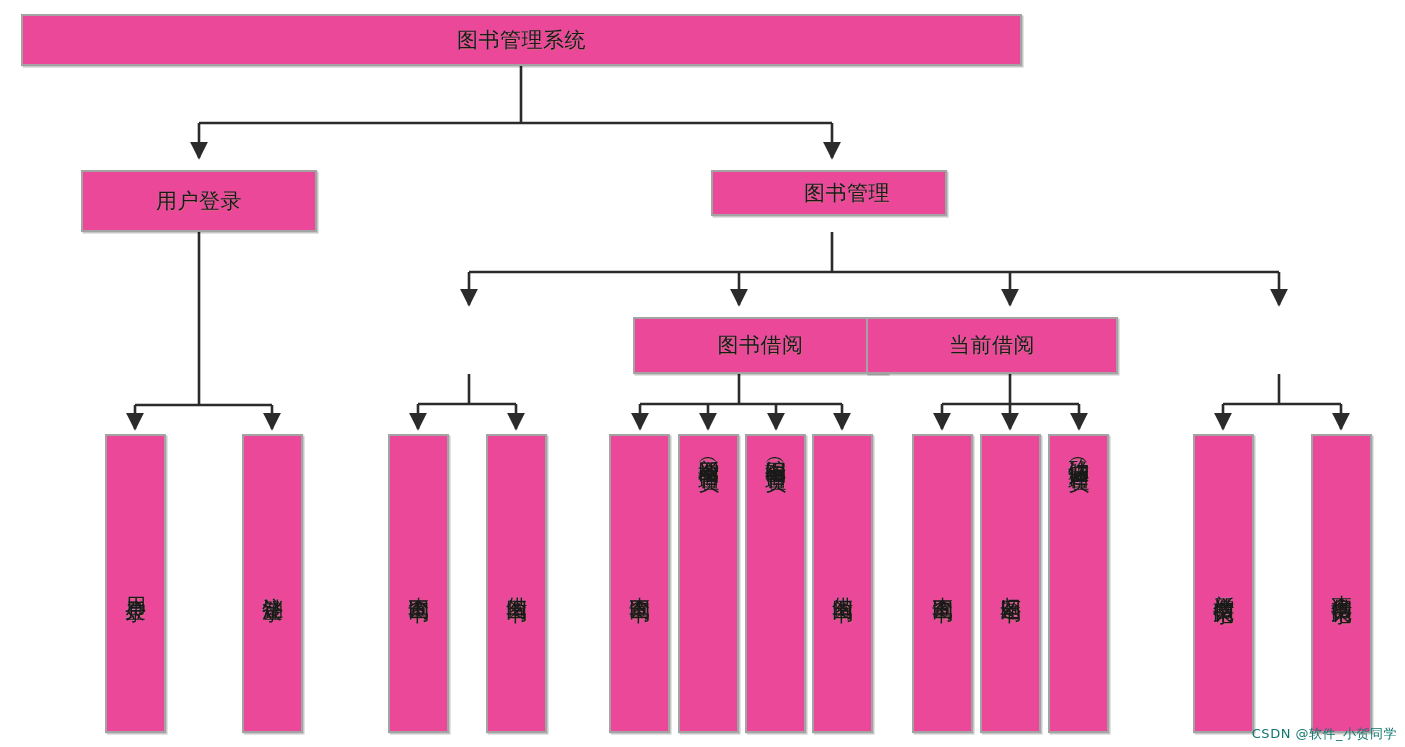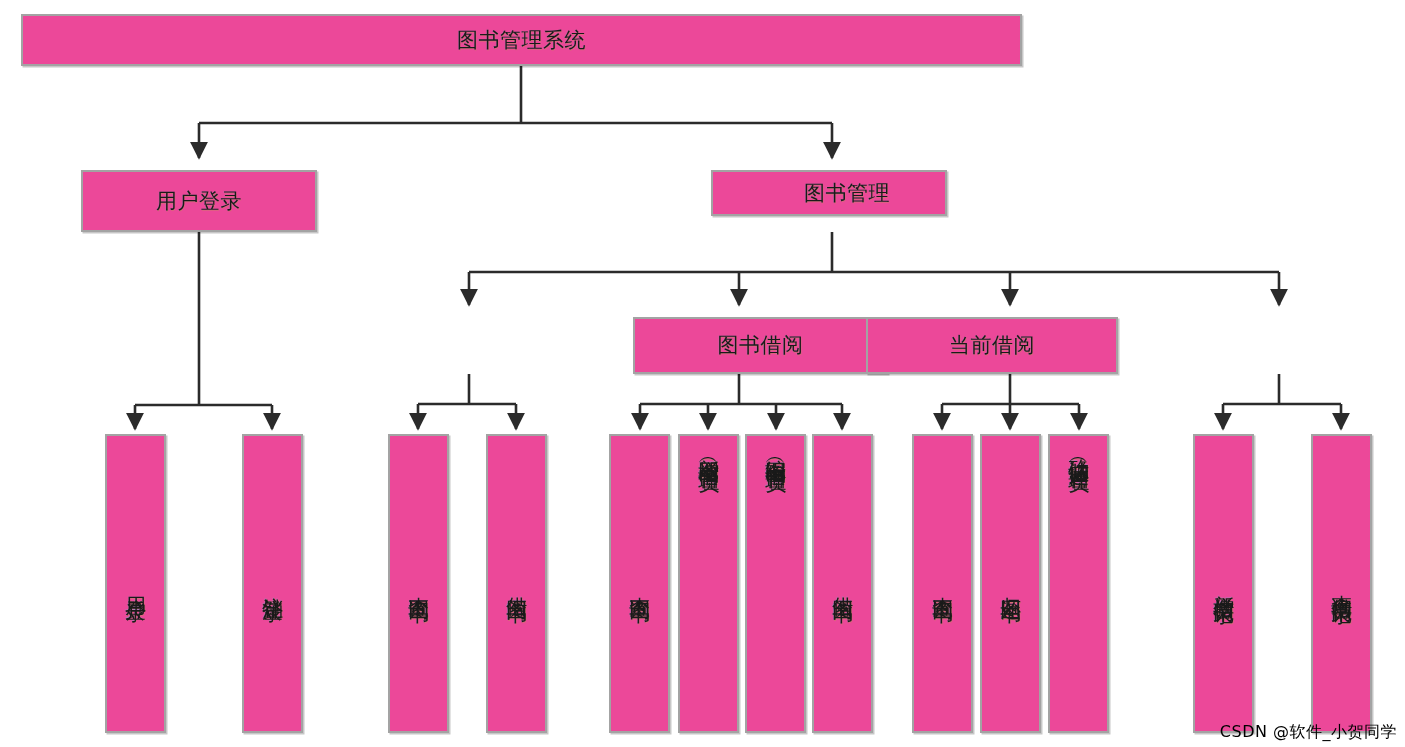--- a/index.html
+++ b/index.html
@@ -57,22 +57,22 @@
     white-space: normal;
     max-height: 100%;
   }
   .node.vertical.top-align {
     align-items: flex-start;
   }
   #watermark {
     position: absolute;
     right: 8px;
     bottom: 4px;
-    font-size: 16px;
-    color: #000000;
+    font-size: 13px;
+    color: #0f766e;
     letter-spacing: 0.5px;
     white-space: nowrap;
     user-select: none;
   }
 </style>
 </head>
 <body>
 
 <div id="canvas">
 

